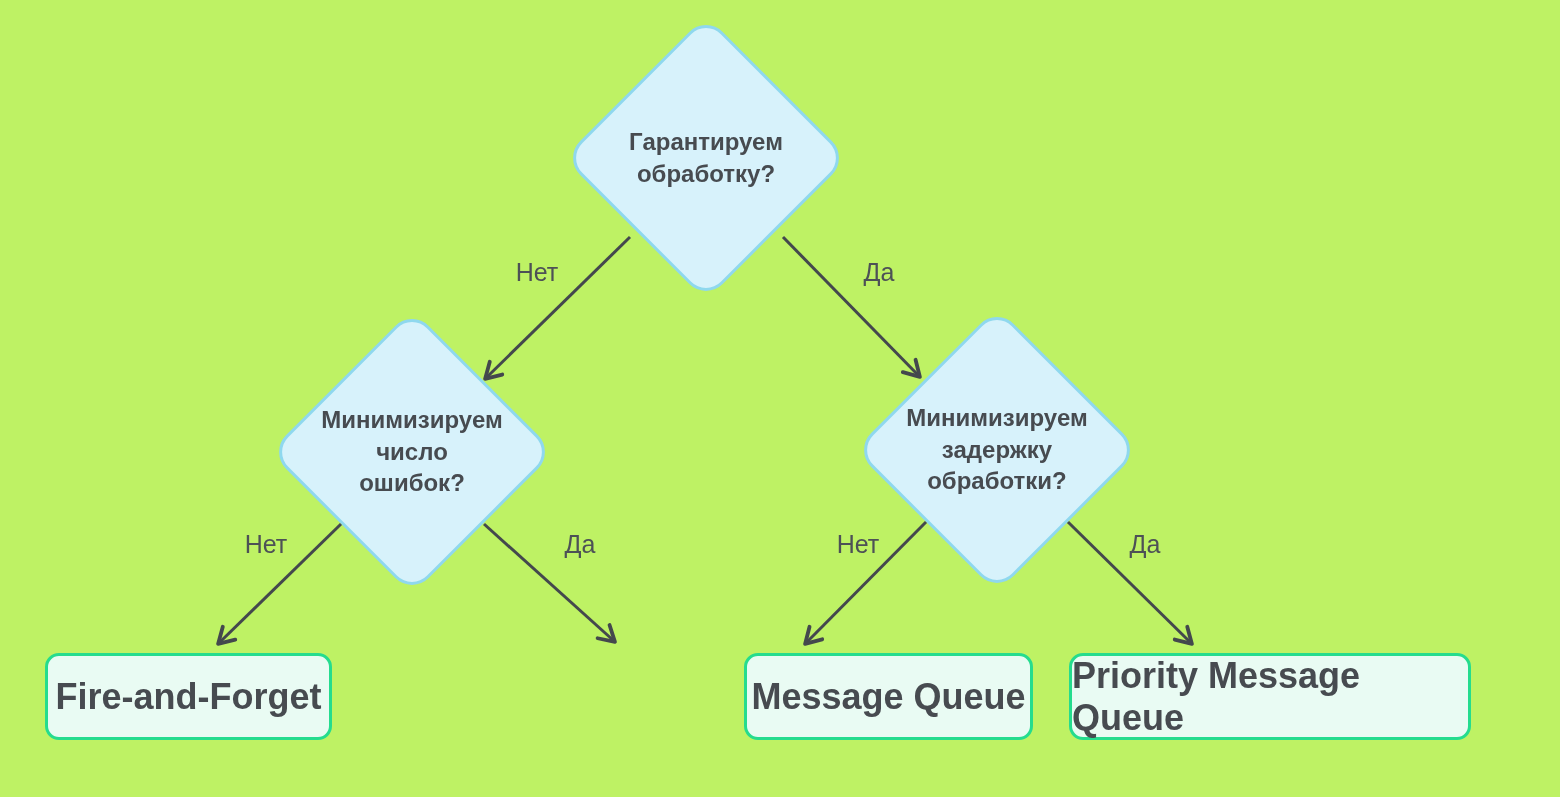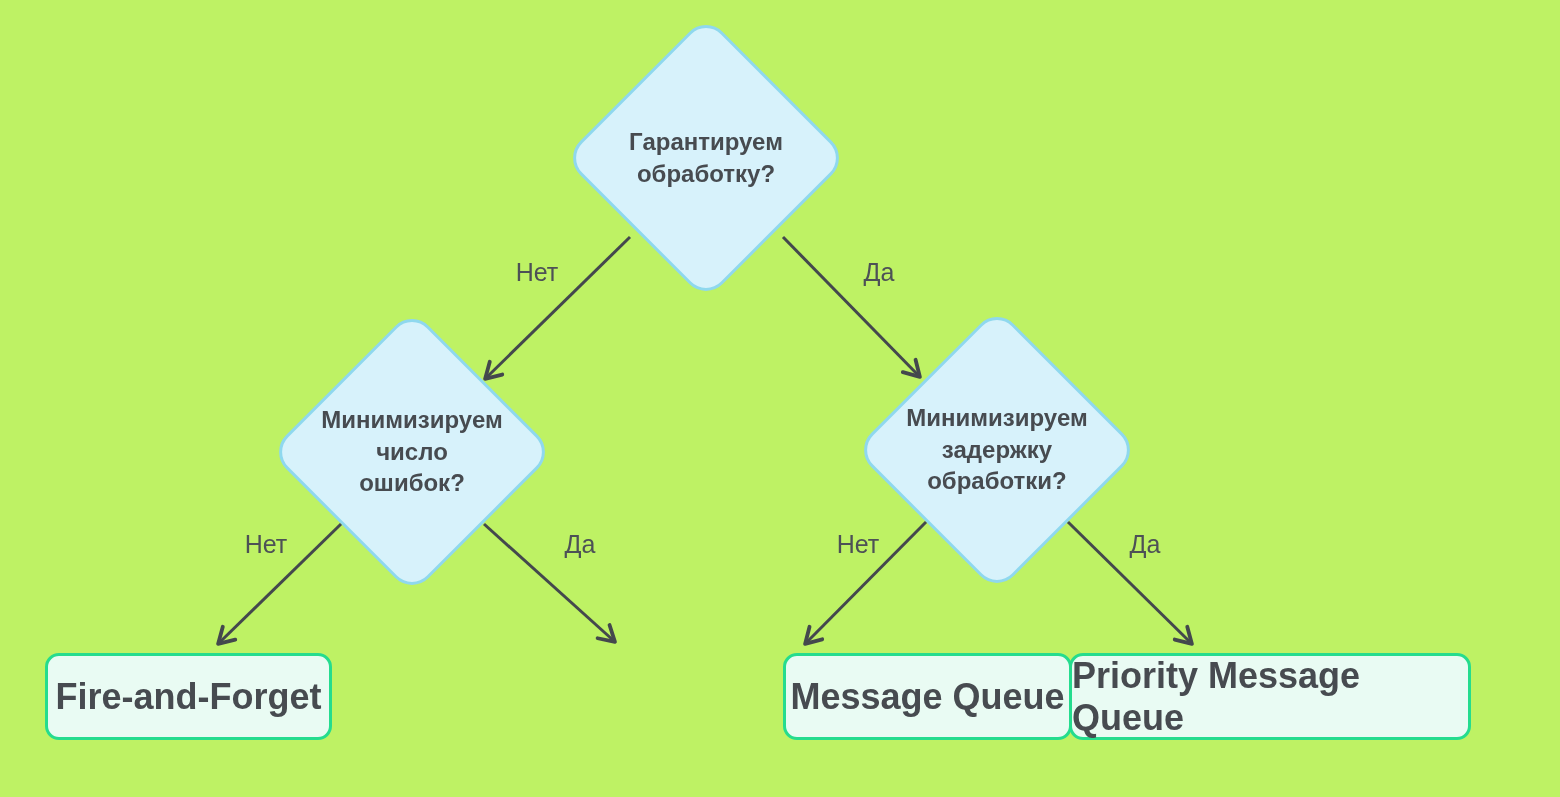--- a/index.html
+++ b/index.html
@@ -108,21 +108,21 @@
   <div class="elabel" style="left:266px;  top:544px;">Нет</div>
   <div class="elabel" style="left:580px;  top:544px;">Да</div>
   <div class="elabel" style="left:858px;  top:544px;">Нет</div>
   <div class="elabel" style="left:1145px; top:544px;">Да</div>
 
   <div class="leaf" style="left:45px; top:653px; width:287px;">
     <span>Fire-and-Forget</span>
   </div>
 
 
-  <div class="leaf" style="left:744px; top:653px; width:289px;margin-left:39px;">
+  <div class="leaf" style="left:744px; top:653px; width:289px;">
     <span>Message Queue</span>
   </div>
 
   <div class="leaf" style="left:1069px; top:653px; width:402px;">
     <span>Priority Message Queue</span>
   </div>
 
 </div>
 
 </body></html>

